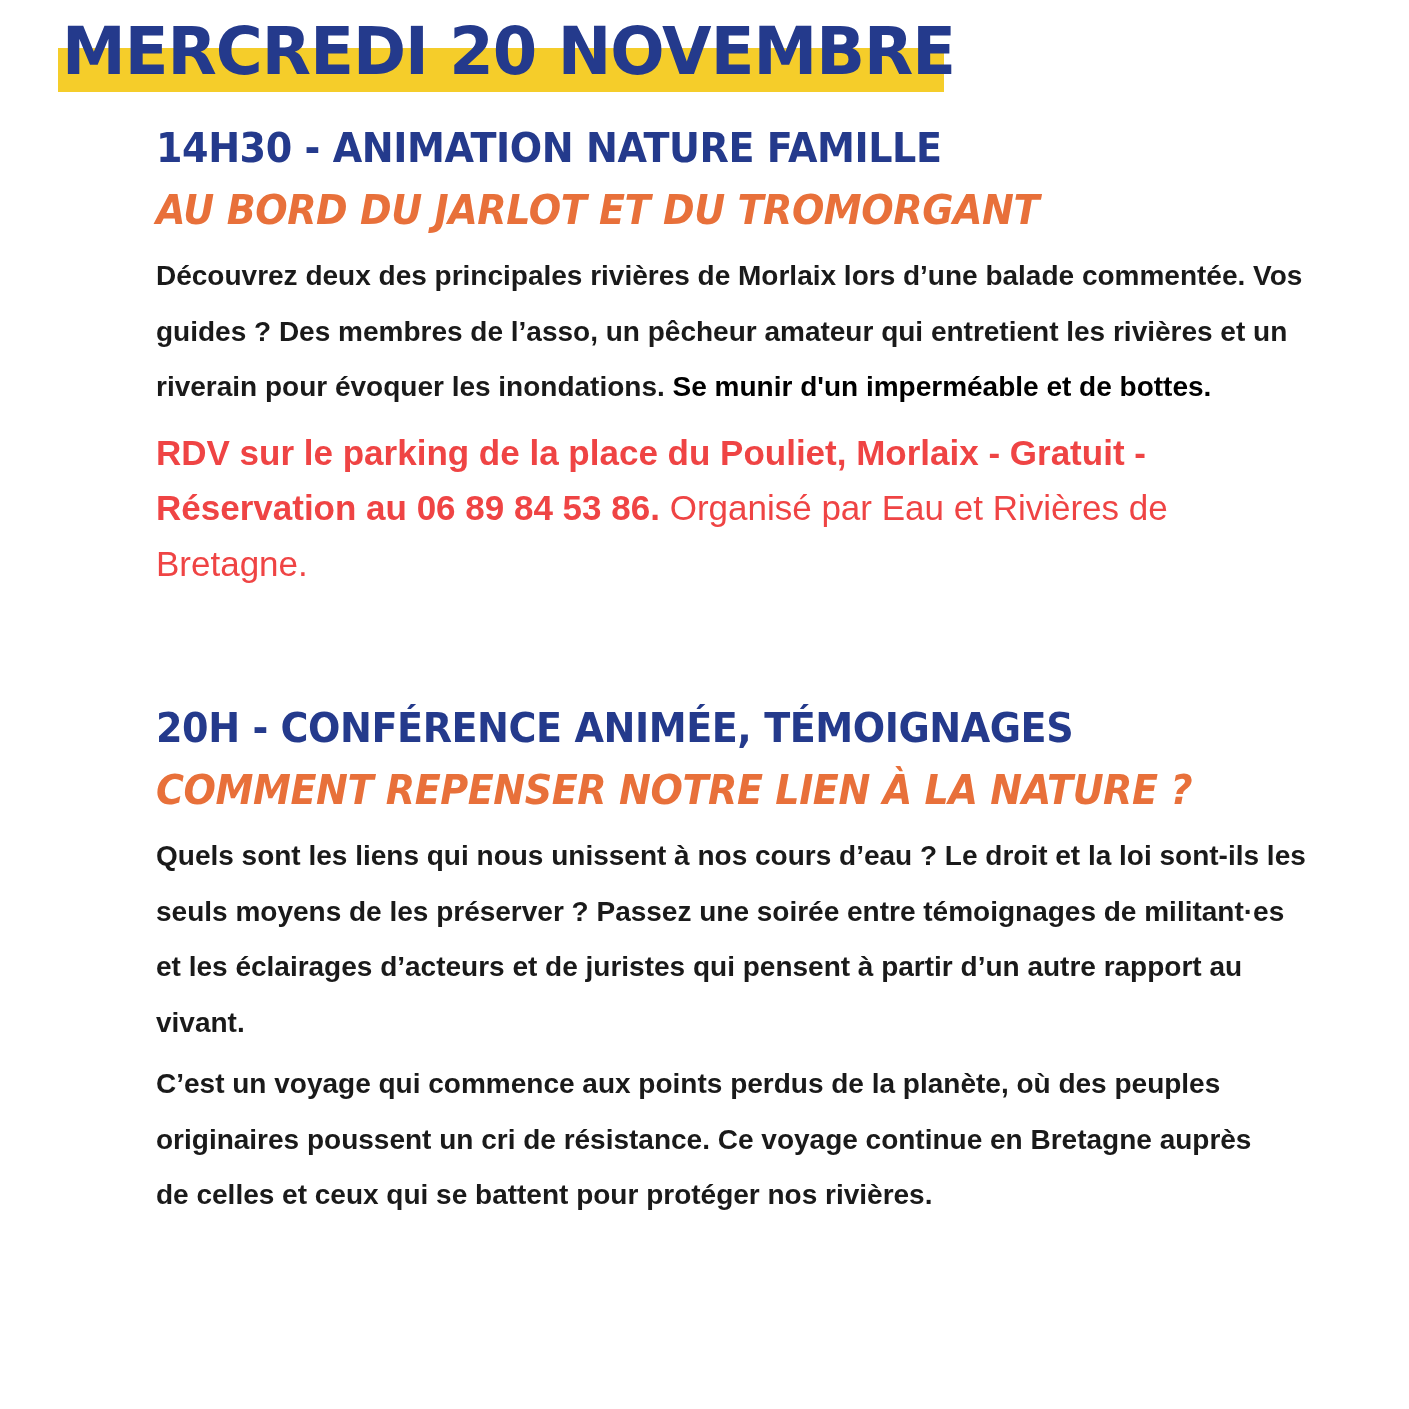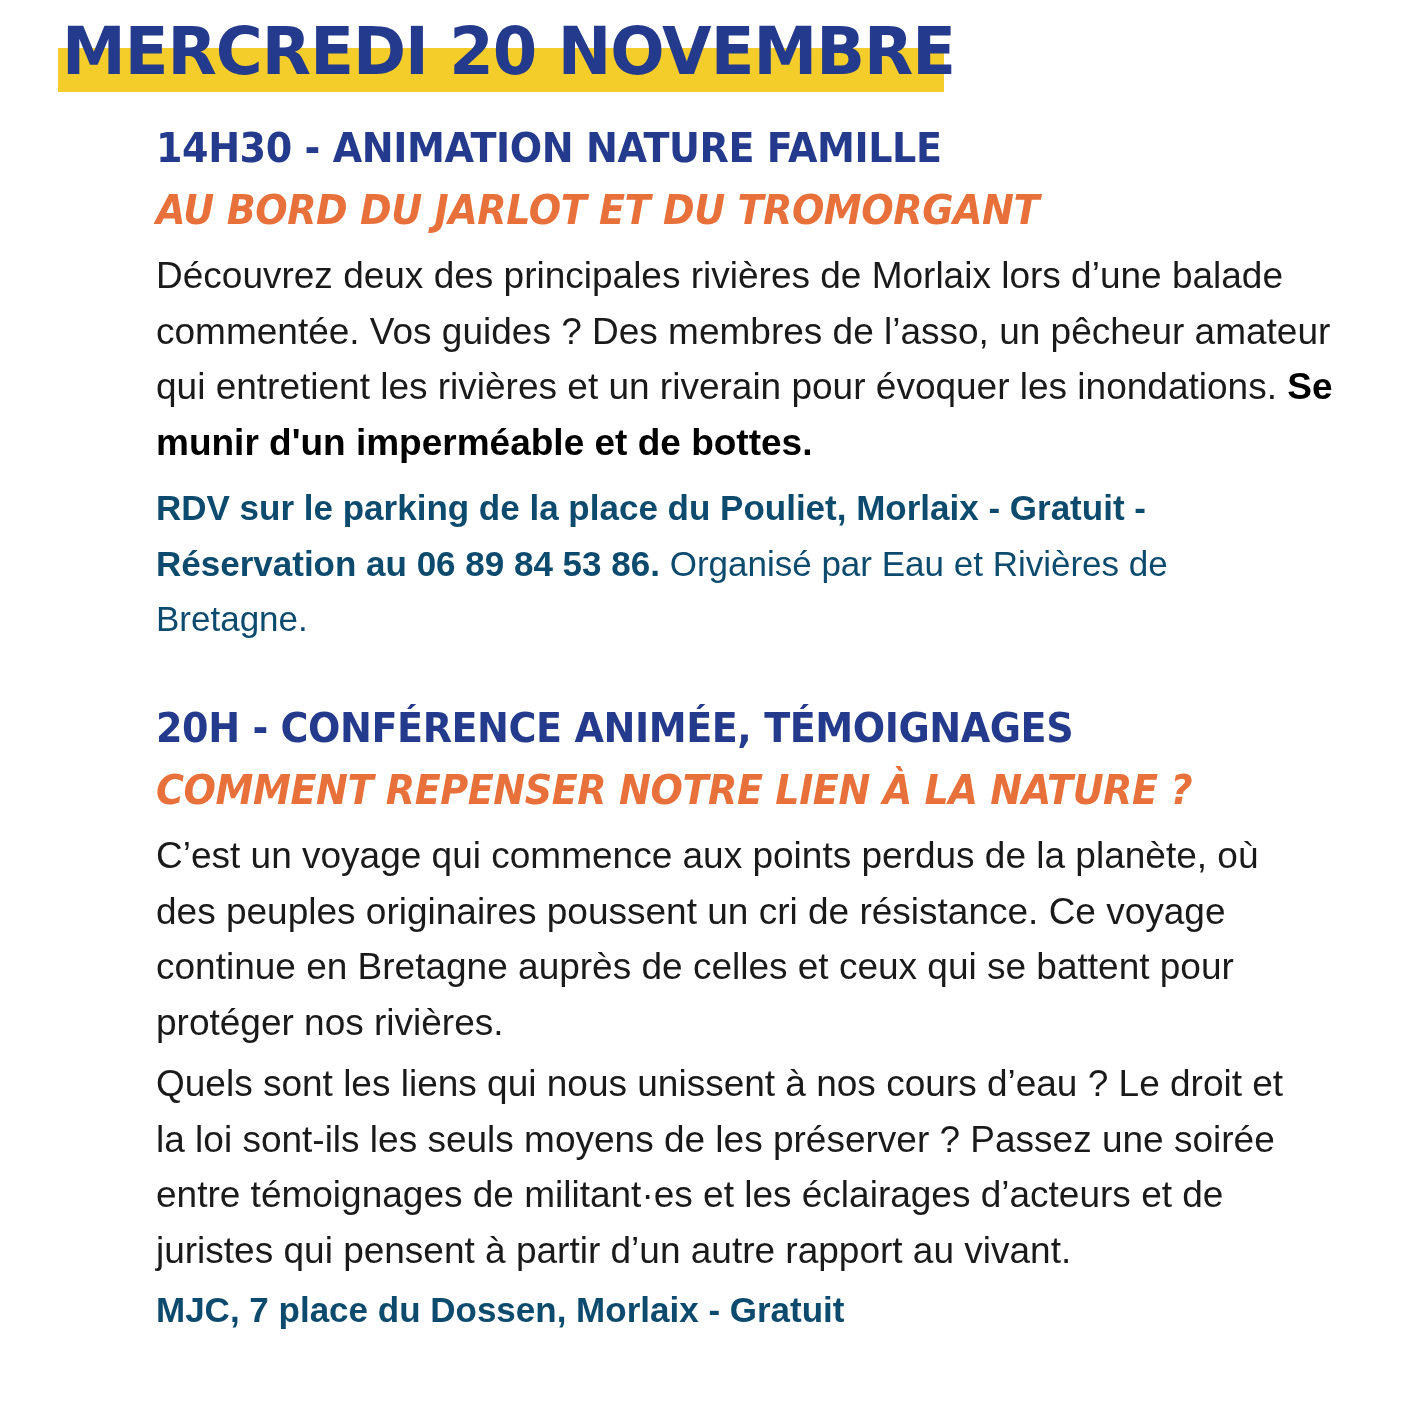--- a/index.html
+++ b/index.html
@@ -70,33 +70,34 @@
       color: #e8703a;
       white-space: nowrap;
       letter-spacing: -0.5px;
       line-height: 64px;
       transform: scaleX(0.93);
       transform-origin: left top;
     }
     .body-text {
       margin: 0;
       font-family: "Liberation Sans", sans-serif;
-      font-size: 37px;
+      font-size: 28px;
       line-height: 55.5px;
       color: #1a1a1a;
+      font-weight: bold;
     }
     .body-text b {
       color: #000000;
     }
     .info-text {
       margin: 0;
       font-family: "Liberation Sans", sans-serif;
       font-size: 35px;
       line-height: 55.5px;
-      color: #0c4a6e;
+      color: #ef4444;
     }
     .info-text b {
       font-weight: bold;
     }
   </style>
 </head>
 <body>
 
 <div class="day-title-wrap">
   <div class="day-highlight"></div>
@@ -106,16 +107,15 @@
 <section class="event" style="top:118px;">
   <h2 class="event-heading">14H30 - ANIMATION NATURE FAMILLE</h2>
   <h3 class="event-subtitle">AU BORD DU JARLOT ET DU TROMORGANT</h3>
   <p class="body-text" style="margin-top:6px; width:1200px;"><span>Découvrez deux des principales rivières de Morlaix lors d’une balade commentée. Vos guides ? Des membres de l’asso, un pêcheur amateur qui entretient les rivières et un riverain pour évoquer les inondations. </span><b>Se munir d'un imperméable et de bottes.</b></p>
   <p class="info-text" style="margin-top:10px; width:1140px;"><b>RDV sur le parking de la place du Pouliet, Morlaix - Gratuit - Réservation au 06 89 84 53 86.</b><span> Organisé par Eau et Rivières de Bretagne.</span></p>
 </section>
 
 <section class="event" style="top:698px;">
   <h2 class="event-heading">20H - CONFÉRENCE ANIMÉE, TÉMOIGNAGES</h2>
   <h3 class="event-subtitle">COMMENT REPENSER NOTRE LIEN À LA NATURE ?</h3>
+  <p class="body-text" style="margin-top:6px; width:1150px;">Quels sont les liens qui nous unissent à nos cours d’eau ? Le droit et la loi sont-ils les seuls moyens de les préserver ? Passez une soirée entre témoignages de militant·es et les éclairages d’acteurs et de juristes qui pensent à partir d’un autre rapport au vivant.</p>
   <p class="body-text" style="margin-top:6px; width:1120px;">C’est un voyage qui commence aux points perdus de la planète, où des peuples originaires poussent un cri de résistance. Ce voyage continue en Bretagne auprès de celles et ceux qui se battent pour protéger nos rivières.</p>
-  <p class="body-text" style="margin-top:6px; width:1150px;">Quels sont les liens qui nous unissent à nos cours d’eau ? Le droit et la loi sont-ils les seuls moyens de les préserver ? Passez une soirée entre témoignages de militant·es et les éclairages d’acteurs et de juristes qui pensent à partir d’un autre rapport au vivant.</p>
-  <p class="info-text" style="margin-top:4px; width:1200px;"><b>MJC, 7 place du Dossen, Morlaix - Gratuit</b></p>
 </section>
 
 </body></html>

